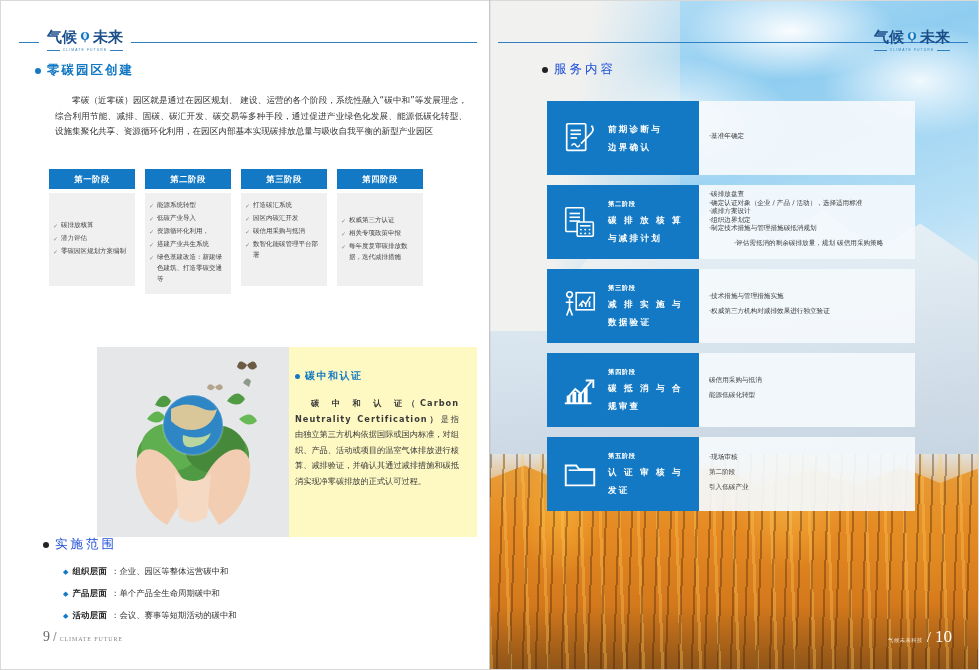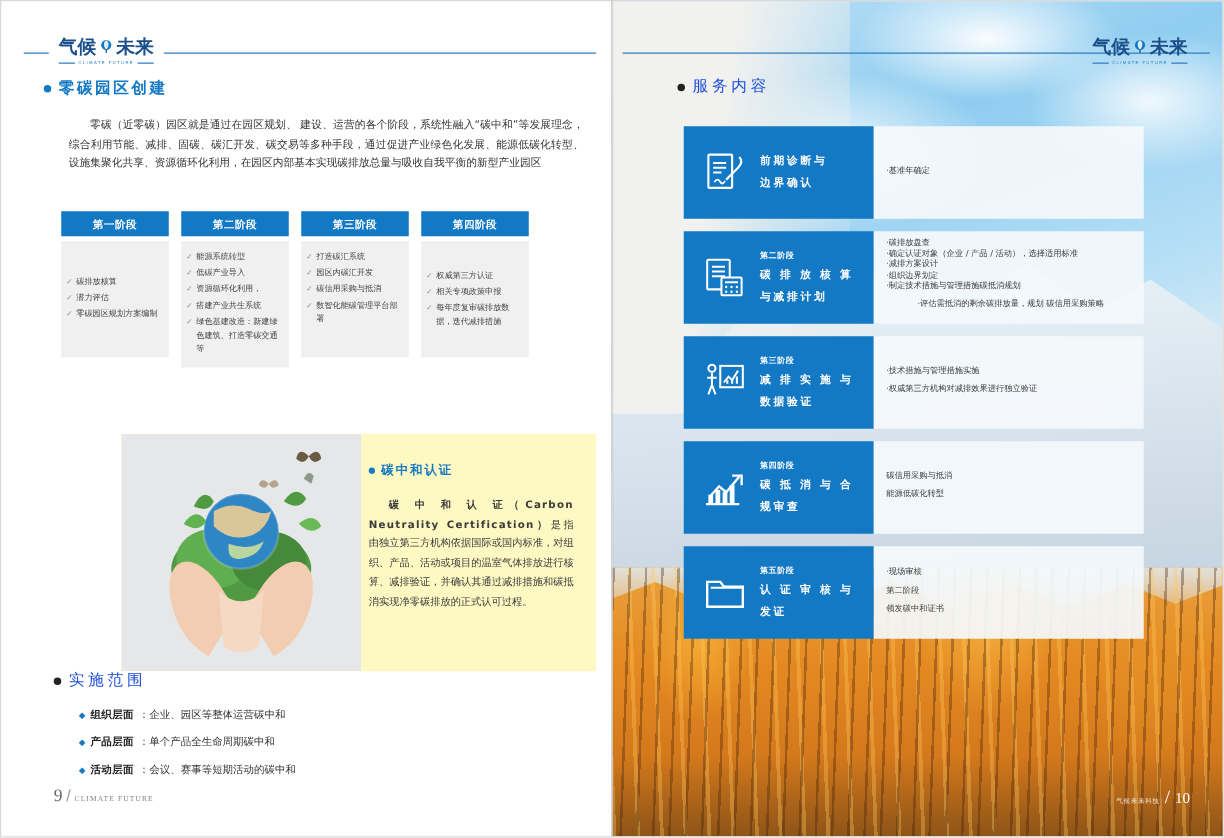--- a/index.html
+++ b/index.html
@@ -214,21 +214,21 @@
     font-family: "DejaVu Sans", sans-serif; white-space: nowrap;
   }
   .svc-bullet.sq { line-height: 7.5px; margin-bottom: 1px; }
   .svc-bullet.gap { margin-top: 6px; margin-left: 25px; }
   .folio-r {
     position: absolute; right: 26px; bottom: 22px; z-index: 7;
     display: flex; align-items: baseline; gap: 4px; color: #fff;
   }
   .folio-r .folio-txt { color: #f0e6d8; font-size: 5.2px; letter-spacing: .6px; }
   .folio-r .folio-sl { color: #fff; font-size: 15px; font-family: "Liberation Serif", serif; }
-  .folio-r .folio-num { color: #fff; font-size: 12px; }
+  .folio-r .folio-num { color: #fff; font-size: 17px; }
 
   .gutter {
     position: absolute; left: 489px; top: 0; width: 2px; height: 670px;
     background: linear-gradient(90deg, rgba(0,0,0,.10), rgba(0,0,0,.03));
     z-index: 10;
   }
 </style>
 </head>
 <body>
 
@@ -569,21 +569,21 @@
           </span>
           <span class="svc-titles">
             <span class="svc-stage">第五阶段</span>
             <span class="svc-name">认 证 审 核 与</span>
             <span class="svc-name">发证</span>
           </span>
         </div>
         <div class="svc-right">
           <div class="svc-bullet">·现场审核</div>
           <div class="svc-bullet">第二阶段</div>
-          <div class="svc-bullet">领发碳中和证书</div>
+          <div class="svc-bullet">引入低碳产业</div>
         </div>
       </div>
 
     </div>
 
     <div class="folio-r">
       <span class="folio-txt">气候未来科技</span>
       <span class="folio-sl">/</span>
       <span class="folio-num">10</span>
     </div>

